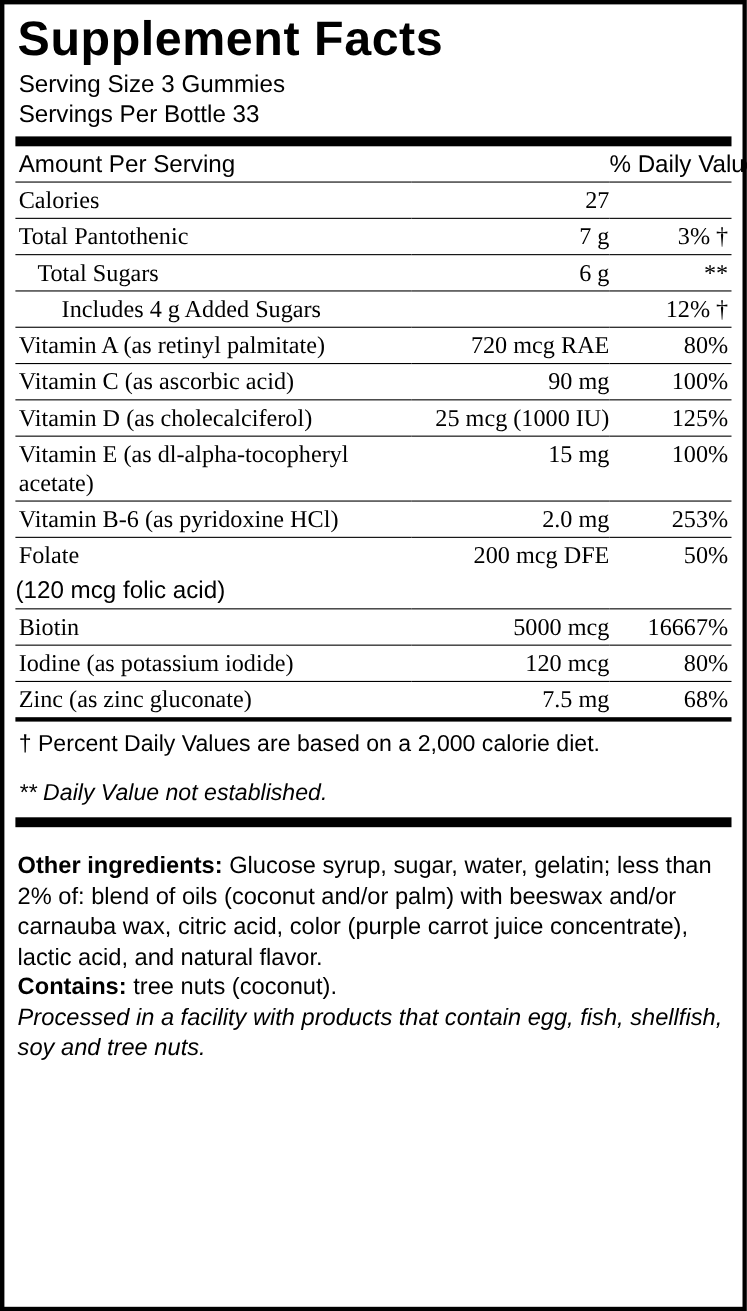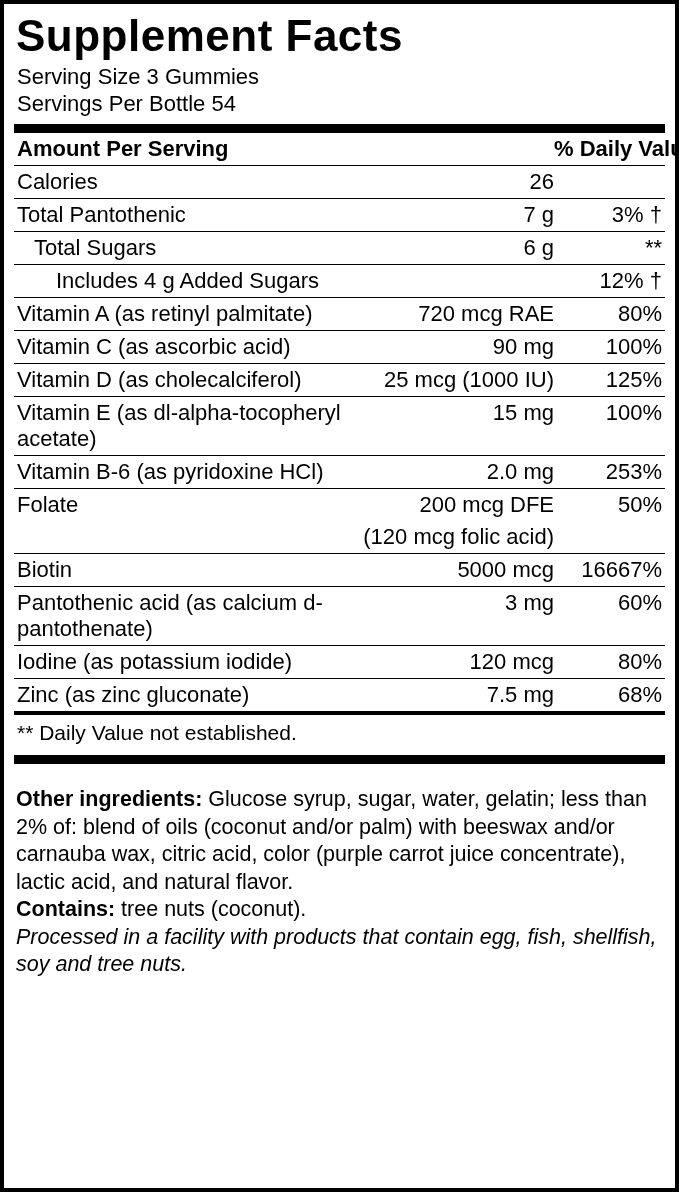--- a/index.html
+++ b/index.html
@@ -46,38 +46,37 @@
     border-collapse: collapse;
     table-layout: fixed;
   }
   table.facts td {
     font-size: 22px;
     padding: 3px 0 3px 0;
     vertical-align: baseline;
   }
   .row-line td {
     border-top: 1.5px solid #000;
+    font-family: Liberation Serif, serif;
   }
   .col-name { text-align: left; padding-left: 3px !important; }
   .col-amt  { text-align: right; width: 180px; white-space: nowrap; }
   .col-dv   { text-align: right; width: 108px; white-space: nowrap; padding-right: 3px !important;}
   .hdr td {
     font-size: 22px;
     padding-bottom: 4px;
     padding-top: 2px;
-    font-weight: bold;
   }
   .indent1 { padding-left: 20px !important; }
   .indent2 { padding-left: 42px !important; }
   .sub-amt-line td {
     padding-top: 0px;
     padding-bottom: 3px;
   }
   .folate-sub {
-    text-align: right;
     font-size: 22px;
     padding-right: 6px;
   }
   .footnotes {
     font-size: 21px;
     line-height: 1.35;
     margin: 7px 0 0 3px;
   }
   .rule-footer {
     border-top: 9px solid #000;
@@ -98,35 +97,35 @@
   }
 </style>
 </head>
 <body>
 
 <div class="panel">
 
   <div class="title">Supplement Facts</div>
 
   <div class="serving-line">Serving Size 3 Gummies</div>
-  <div class="serving-line">Servings Per Bottle 54</div>
+  <div class="serving-line">Servings Per Bottle 33</div>
 
   <div class="rule-thick"></div>
 
   <table class="facts">
     <tbody>
       <tr class="hdr">
         <td class="col-name">Amount Per Serving</td>
         <td class="col-amt"></td>
         <td class="col-dv">% Daily Value</td>
       </tr>
 
       <tr class="row-line">
         <td class="col-name">Calories</td>
-        <td class="col-amt">26</td>
+        <td class="col-amt">27</td>
         <td class="col-dv"></td>
       </tr>
 
       <tr class="row-line">
         <td class="col-name">Total Pantothenic</td>
         <td class="col-amt">7 g</td>
         <td class="col-dv">3% †</td>
       </tr>
 
       <tr class="row-line">
@@ -181,43 +180,39 @@
         <td class="col-dv"></td>
       </tr>
 
 
       <tr class="row-line">
         <td class="col-name">Biotin</td>
         <td class="col-amt">5000 mcg</td>
         <td class="col-dv">16667%</td>
       </tr>
 
-      <tr class="row-line">
-        <td class="col-name">Pantothenic acid (as calcium d-pantothenate)</td>
-        <td class="col-amt">3 mg</td>
-        <td class="col-dv">60%</td>
-      </tr>
 
       <tr class="row-line">
         <td class="col-name">Iodine (as potassium iodide)</td>
         <td class="col-amt">120 mcg</td>
         <td class="col-dv">80%</td>
       </tr>
 
       <tr class="row-line">
         <td class="col-name">Zinc (as zinc gluconate)</td>
         <td class="col-amt">7.5 mg</td>
         <td class="col-dv">68%</td>
       </tr>
     </tbody>
   </table>
 
   <div class="rule-med"></div>
 
-  <div class="footnotes" style="margin-top:4px;">** Daily Value not established.</div>
+  <div class="footnotes">† Percent Daily Values are based on a 2,000 calorie diet.</div>
+  <div class="footnotes" style="margin-top:16px;font-style:italic;">** Daily Value not established.</div>
 
   <div class="rule-footer"></div>
 
   <div class="other"><b>Other ingredients:</b><span> Glucose syrup, sugar, water, gelatin; less than 2% of: blend of oils (coconut and/or palm) with beeswax and/or carnauba wax, citric acid, color (purple carrot juice concentrate), lactic acid, and natural flavor.</span></div>
 
   <div class="other" style="margin-top:0;"><b>Contains:</b><span> tree nuts (coconut).</span></div>
 
   <div class="italic">Processed in a facility with products that contain egg, fish, shellfish, soy and tree nuts.</div>
 
 </div>

